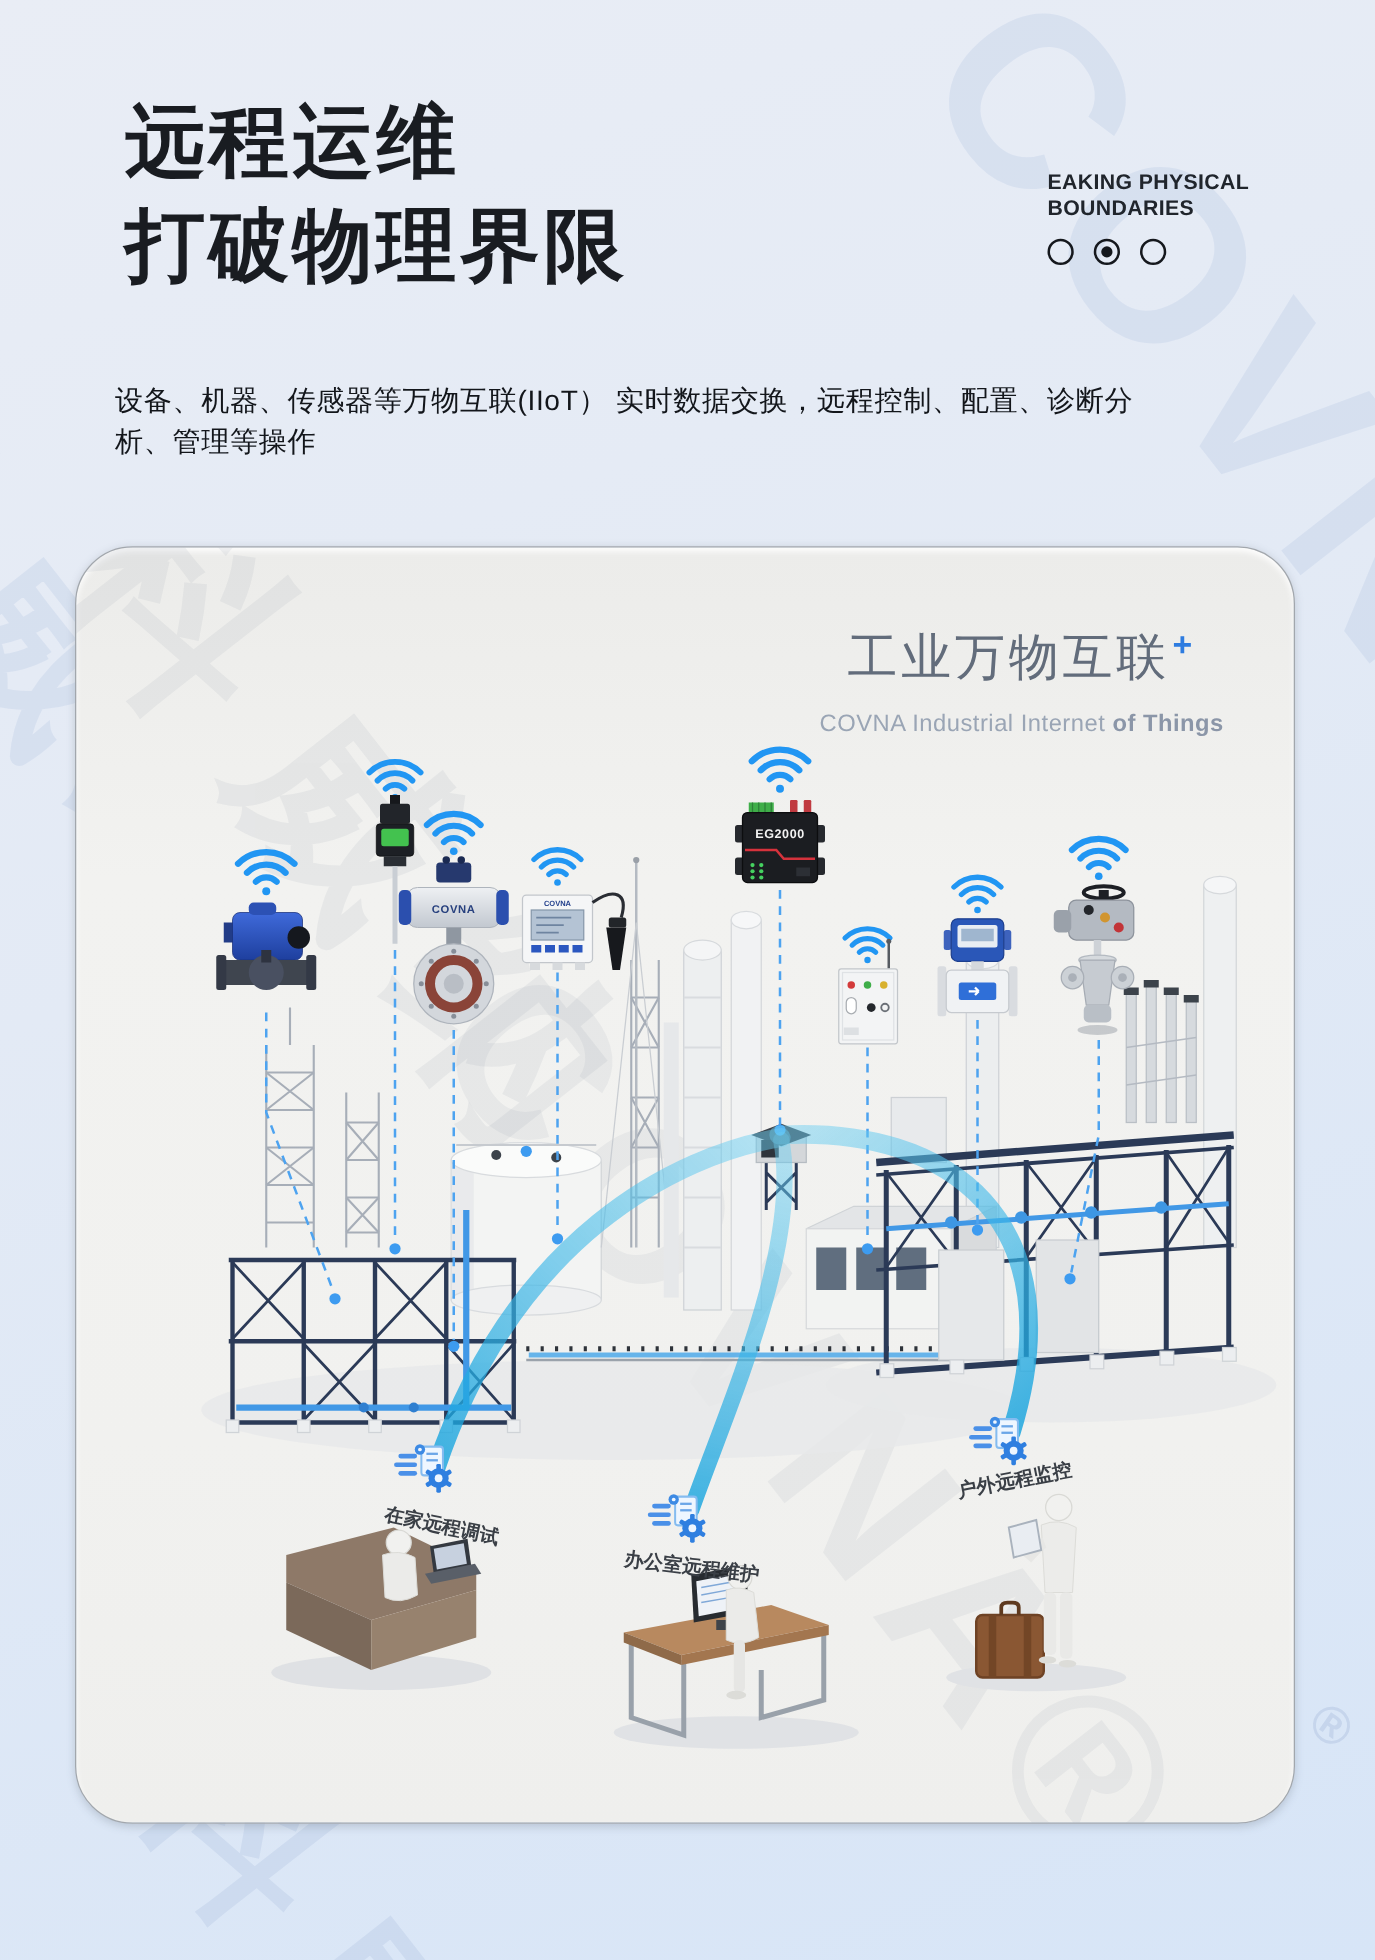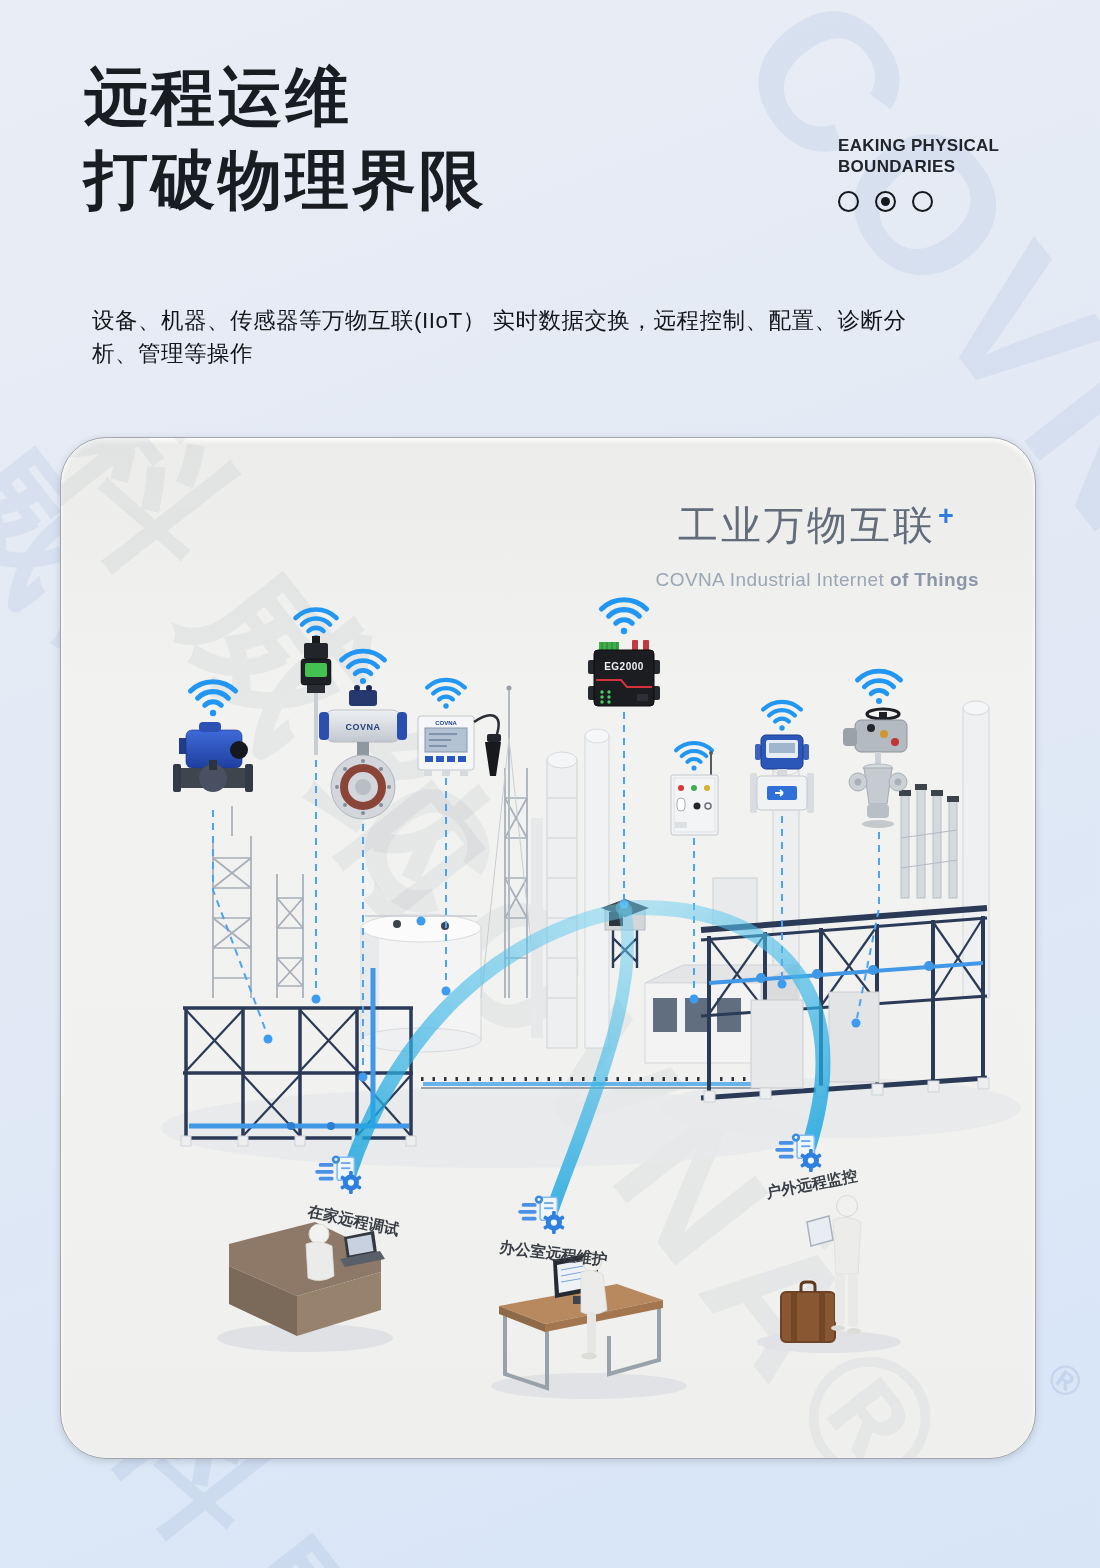--- a/index.html
+++ b/index.html
@@ -12,21 +12,21 @@
       transform-origin:left top;color:#b7c8e4;}
   .wm-tr{left:872px;top:-46px;font-size:195px;letter-spacing:14px;opacity:.30;transform:rotate(52deg);}
   .wm-l{left:-54px;top:252px;font-size:150px;letter-spacing:34px;opacity:.30;transform:rotate(52deg);}
   .wm-bl{left:226px;top:1342px;font-size:150px;letter-spacing:30px;opacity:.38;transform:rotate(52deg);}
   .wm-reg{left:1066px;top:1352px;font-size:42px;opacity:.55;transform:rotate(35deg);font-weight:600;}
   .wm-card{color:#9aa3b0;}
   .wm-c1{left:120px;top:-90px;font-size:170px;letter-spacing:42px;opacity:.13;transform:rotate(52deg);}
   .wm-c2{left:404px;top:300px;font-size:172px;letter-spacing:20px;opacity:.12;transform:rotate(52deg);}
   .wm-c3{left:-70px;top:840px;font-size:150px;letter-spacing:30px;opacity:.12;transform:rotate(52deg);}
 
-  .main-title{position:absolute;left:84px;top:56px;margin:0;font-size:64px;font-weight:900;
+  .main-title{position:absolute;left:84px;top:56px;margin:16px;font-size:64px;font-weight:900;
     color:#191c21;line-height:1.3;letter-spacing:3px;z-index:2;}
   .tagline{position:absolute;left:838px;top:136px;font-size:17px;font-weight:700;color:#20252c;
     line-height:1.22;letter-spacing:.3px;z-index:2;}
   .dots{position:absolute;left:838px;top:191px;display:flex;gap:16px;z-index:2;}
   .dot{width:17px;height:17px;border:2.6px solid #15181d;border-radius:50%;position:relative;background:transparent;}
   .dot .dot-core{position:absolute;left:3.6px;top:3.6px;width:9.8px;height:9.8px;border-radius:50%;background:#15181d;}
   .description{position:absolute;left:92px;top:281px;width:852px;font-size:22.5px;line-height:1.47;
     color:#13161b;font-weight:500;z-index:2;letter-spacing:.5px;margin-top:23px;}
 
   .card{position:absolute;left:60px;top:437px;width:974px;height:1020px;border-radius:46px;

